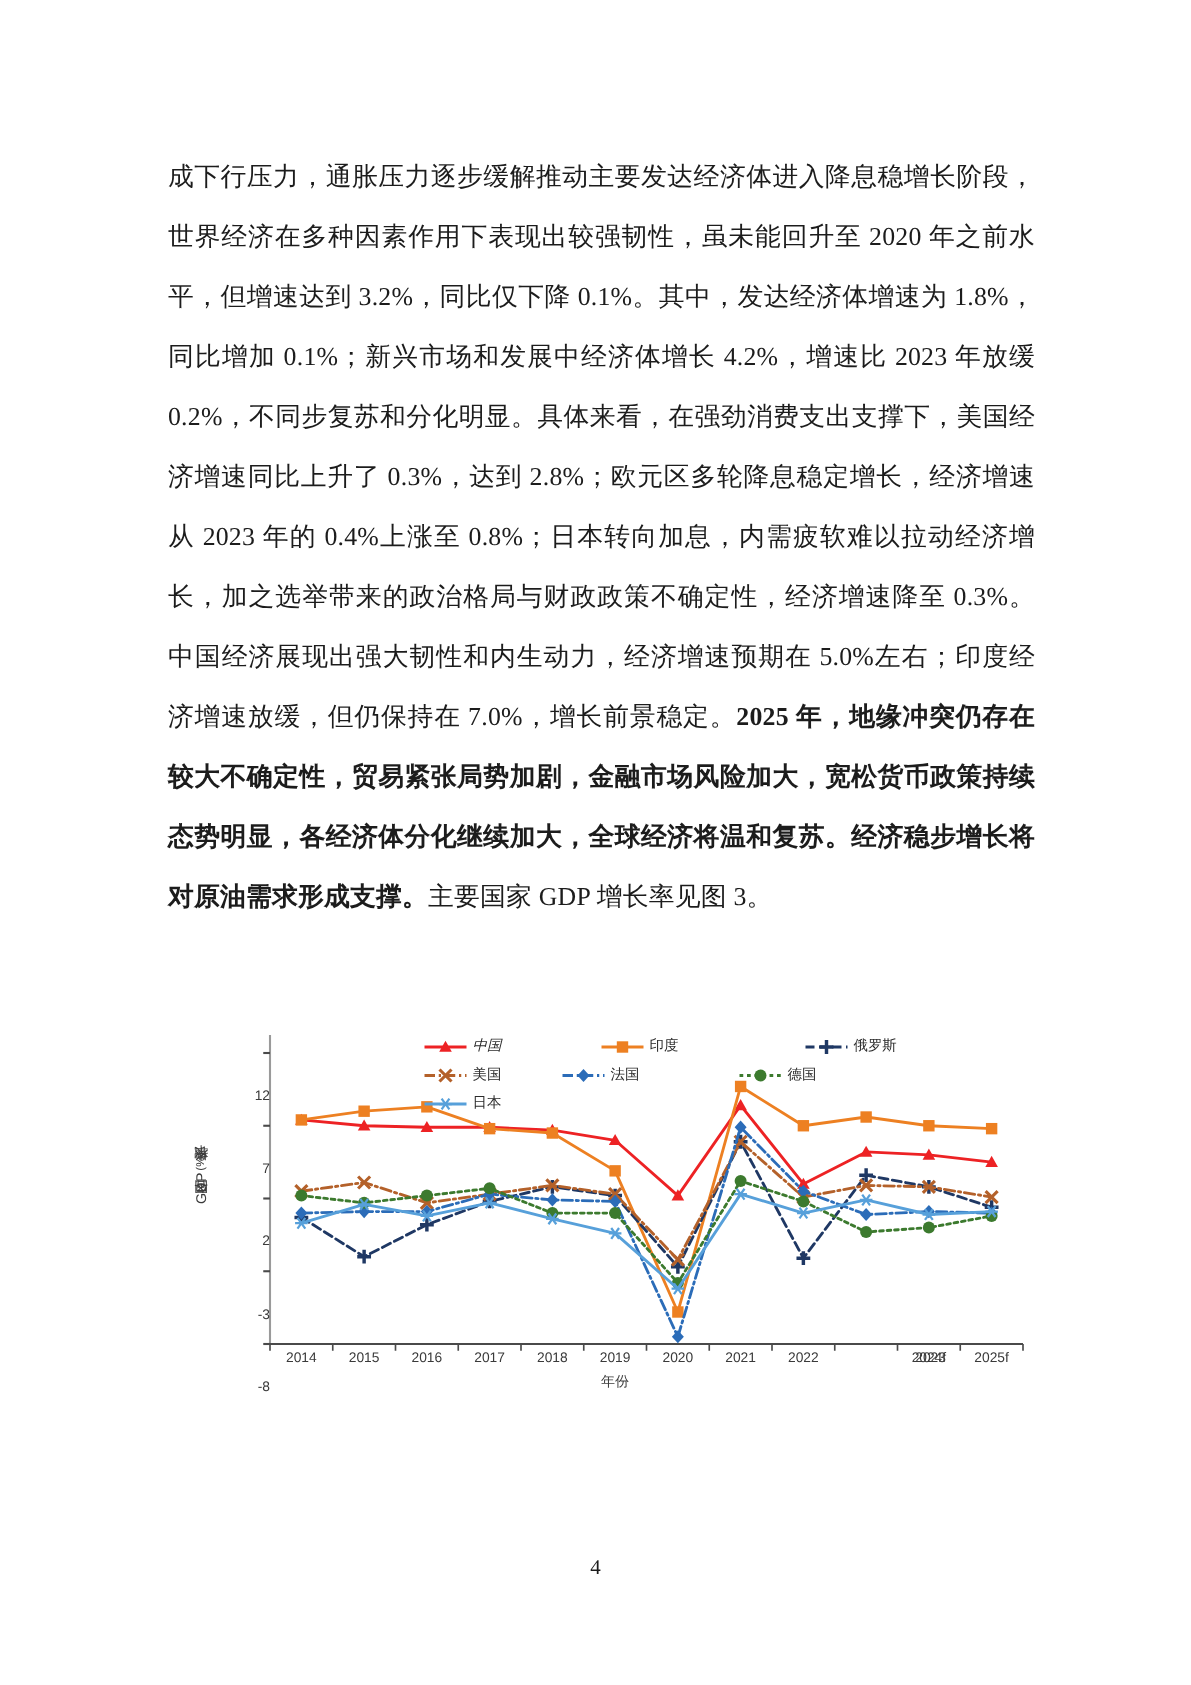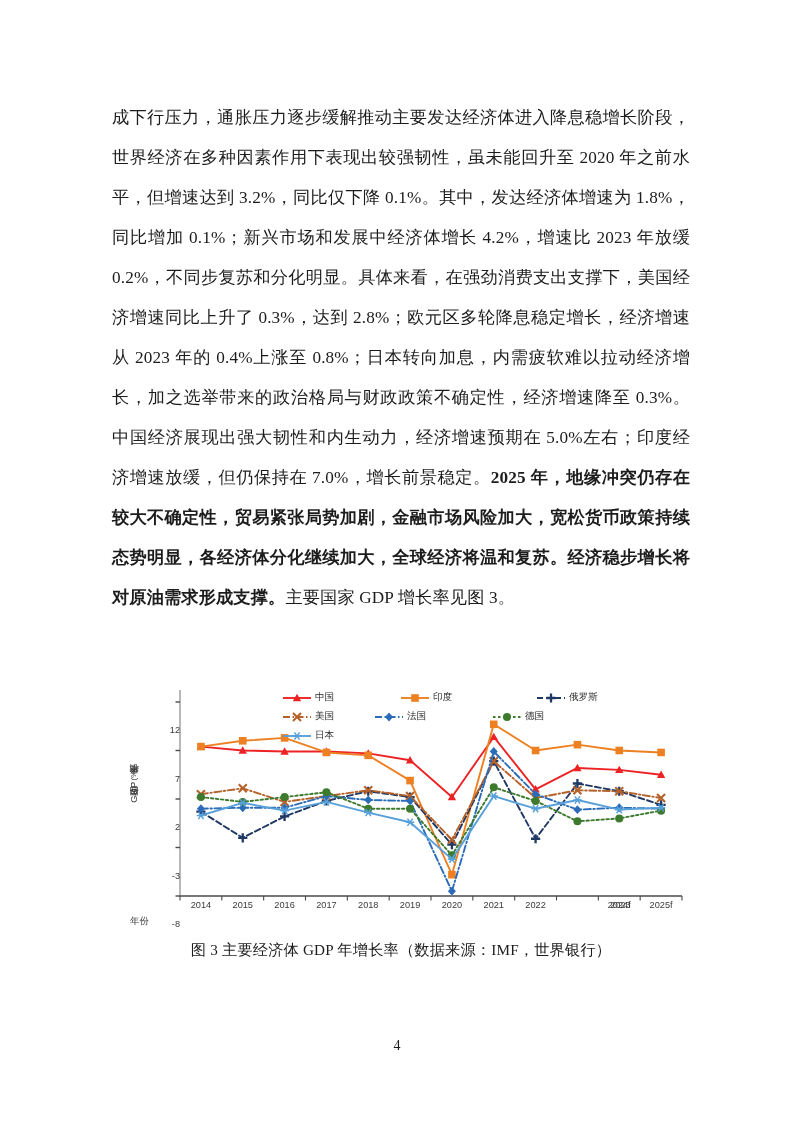--- a/index.html
+++ b/index.html
@@ -63,21 +63,21 @@
     white-space: nowrap;
     letter-spacing: 0.3px;
     font-family: "Liberation Sans", sans-serif;
   }
   .ylabel .unit { font-size: 7.5px; }
   .xlabel {
     position: absolute;
     left: 0;
     top: 239px;
     width: 560px;
-    text-align: left;
+    text-align: center;
     font-size: 9.4px;
     color: #3a3a3a;
     font-family: "Liberation Sans", sans-serif;
   }
   .ytick {
     position: absolute;
     right: 0;
     width: 34px;
     text-align: right;
     font-size: 9.2px;
@@ -181,21 +181,21 @@
           <div class="xtick" style="left: 363.75px;">2021</div>
           <div class="xtick" style="left: 405.583px;">2022</div>
           <div class="xtick" style="left: 447.417px; margin-left: 43px;">2023</div>
           <div class="xtick" style="left: 489.25px;">2024f</div>
           <div class="xtick" style="left: 531.083px;">2025f</div>
         </div>
 
       <div class="xlabel">年份</div>
 
       <div class="legend" id="legend">
-          <div class="leg-item" style="width: 118px;">
+          <div class="leg-item" style="width: 118px; font-style: italic;">
             <span class="swatch">
               <svg width="30" height="12">
                 <line x1="1" y1="6" x2="29" y2="6" stroke="#ED2224" stroke-width="1.9"></line>
                 <g>
                   <polygon points="15,1.7999999999999998 10.8,9.2 19.2,9.2" fill="#ED2224"></polygon>
                 </g>
               </svg>
             </span>
             <span class="lab">中国</span>
           </div>
@@ -560,18 +560,17 @@
               <path d="M485.05,133.67H493.45M486.65,130.07L491.85,137.26999999999998M491.85,130.07L486.65,137.26999999999998" stroke="#57A0DA" stroke-width="1.5" fill="none"></path>
             </g>
             <g>
               <path d="M526.8833333333332,131.73000000000002H535.2833333333333M528.4833333333332,128.13000000000002L533.6833333333333,135.33M533.6833333333333,128.13000000000002L528.4833333333332,135.33" stroke="#57A0DA" stroke-width="1.5" fill="none"></path>
             </g>
           </g>
         </svg>
     </div>
   </div>
 
-  <div class="caption">图 3  主要经济体 GDP 年增长率（数据来源：IMF，世界银行）</div>
 
 
   <div class="pagenum">4</div>
 
 </div>
 
 </body></html>

